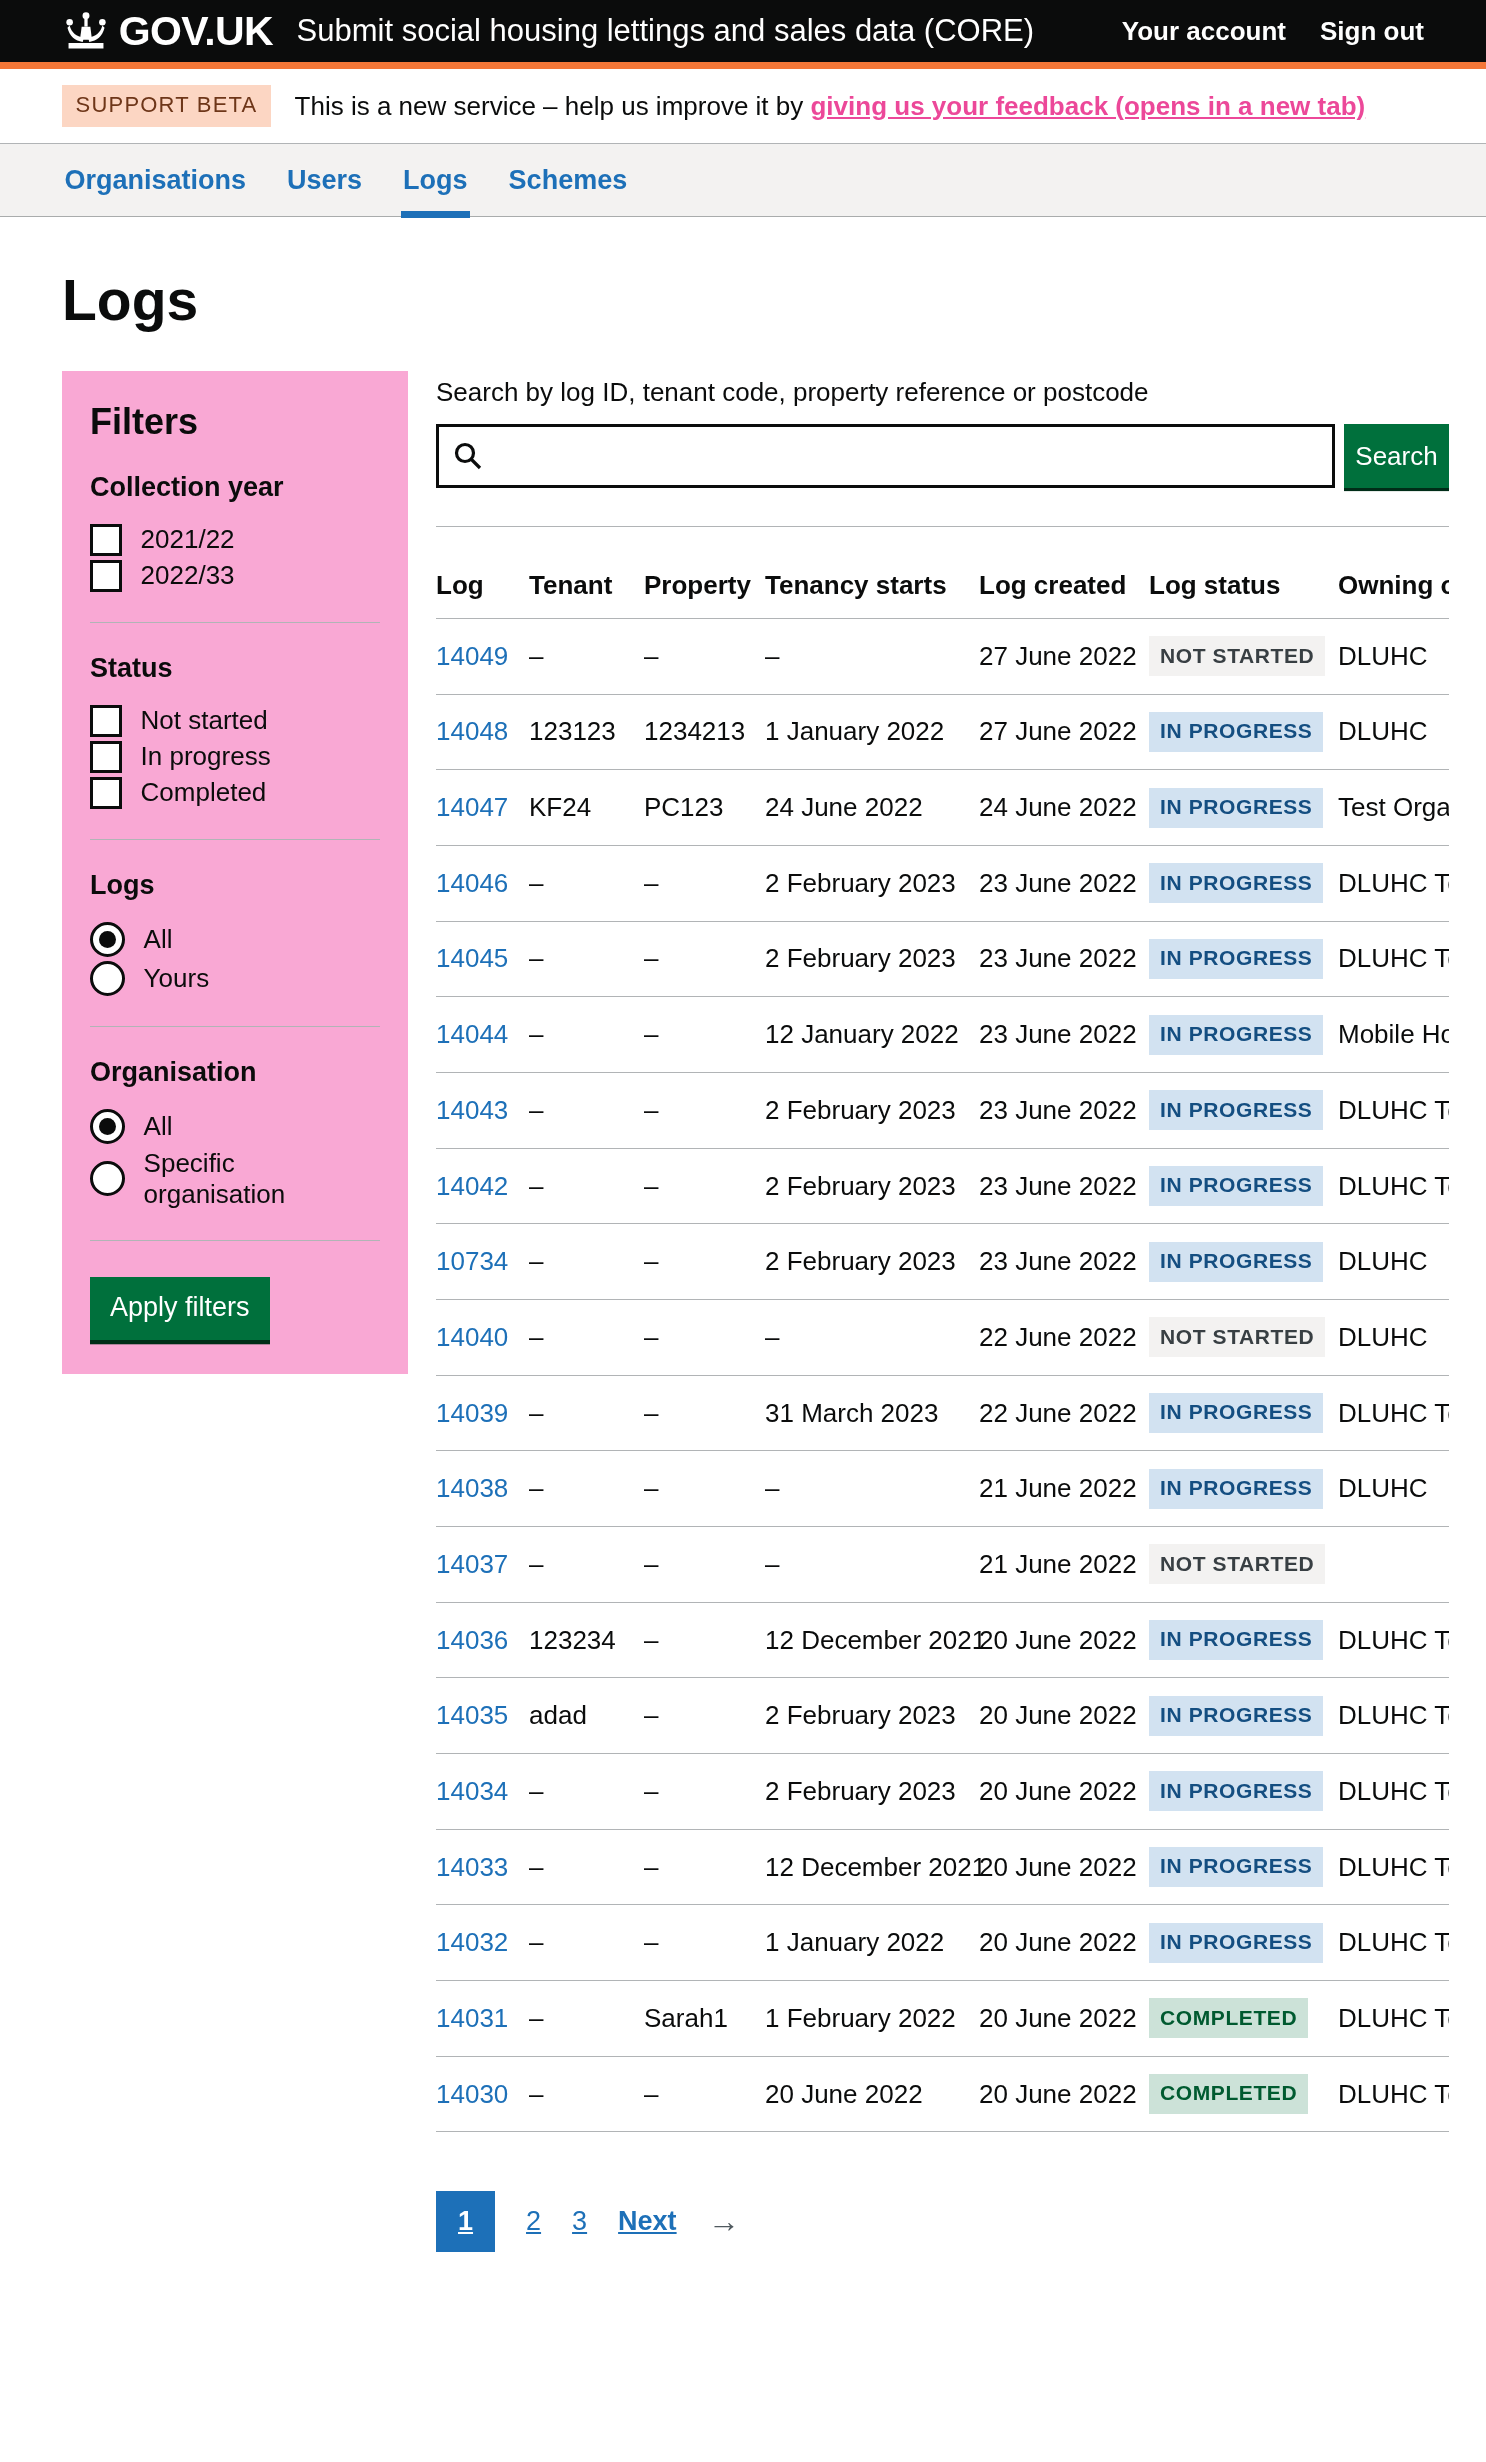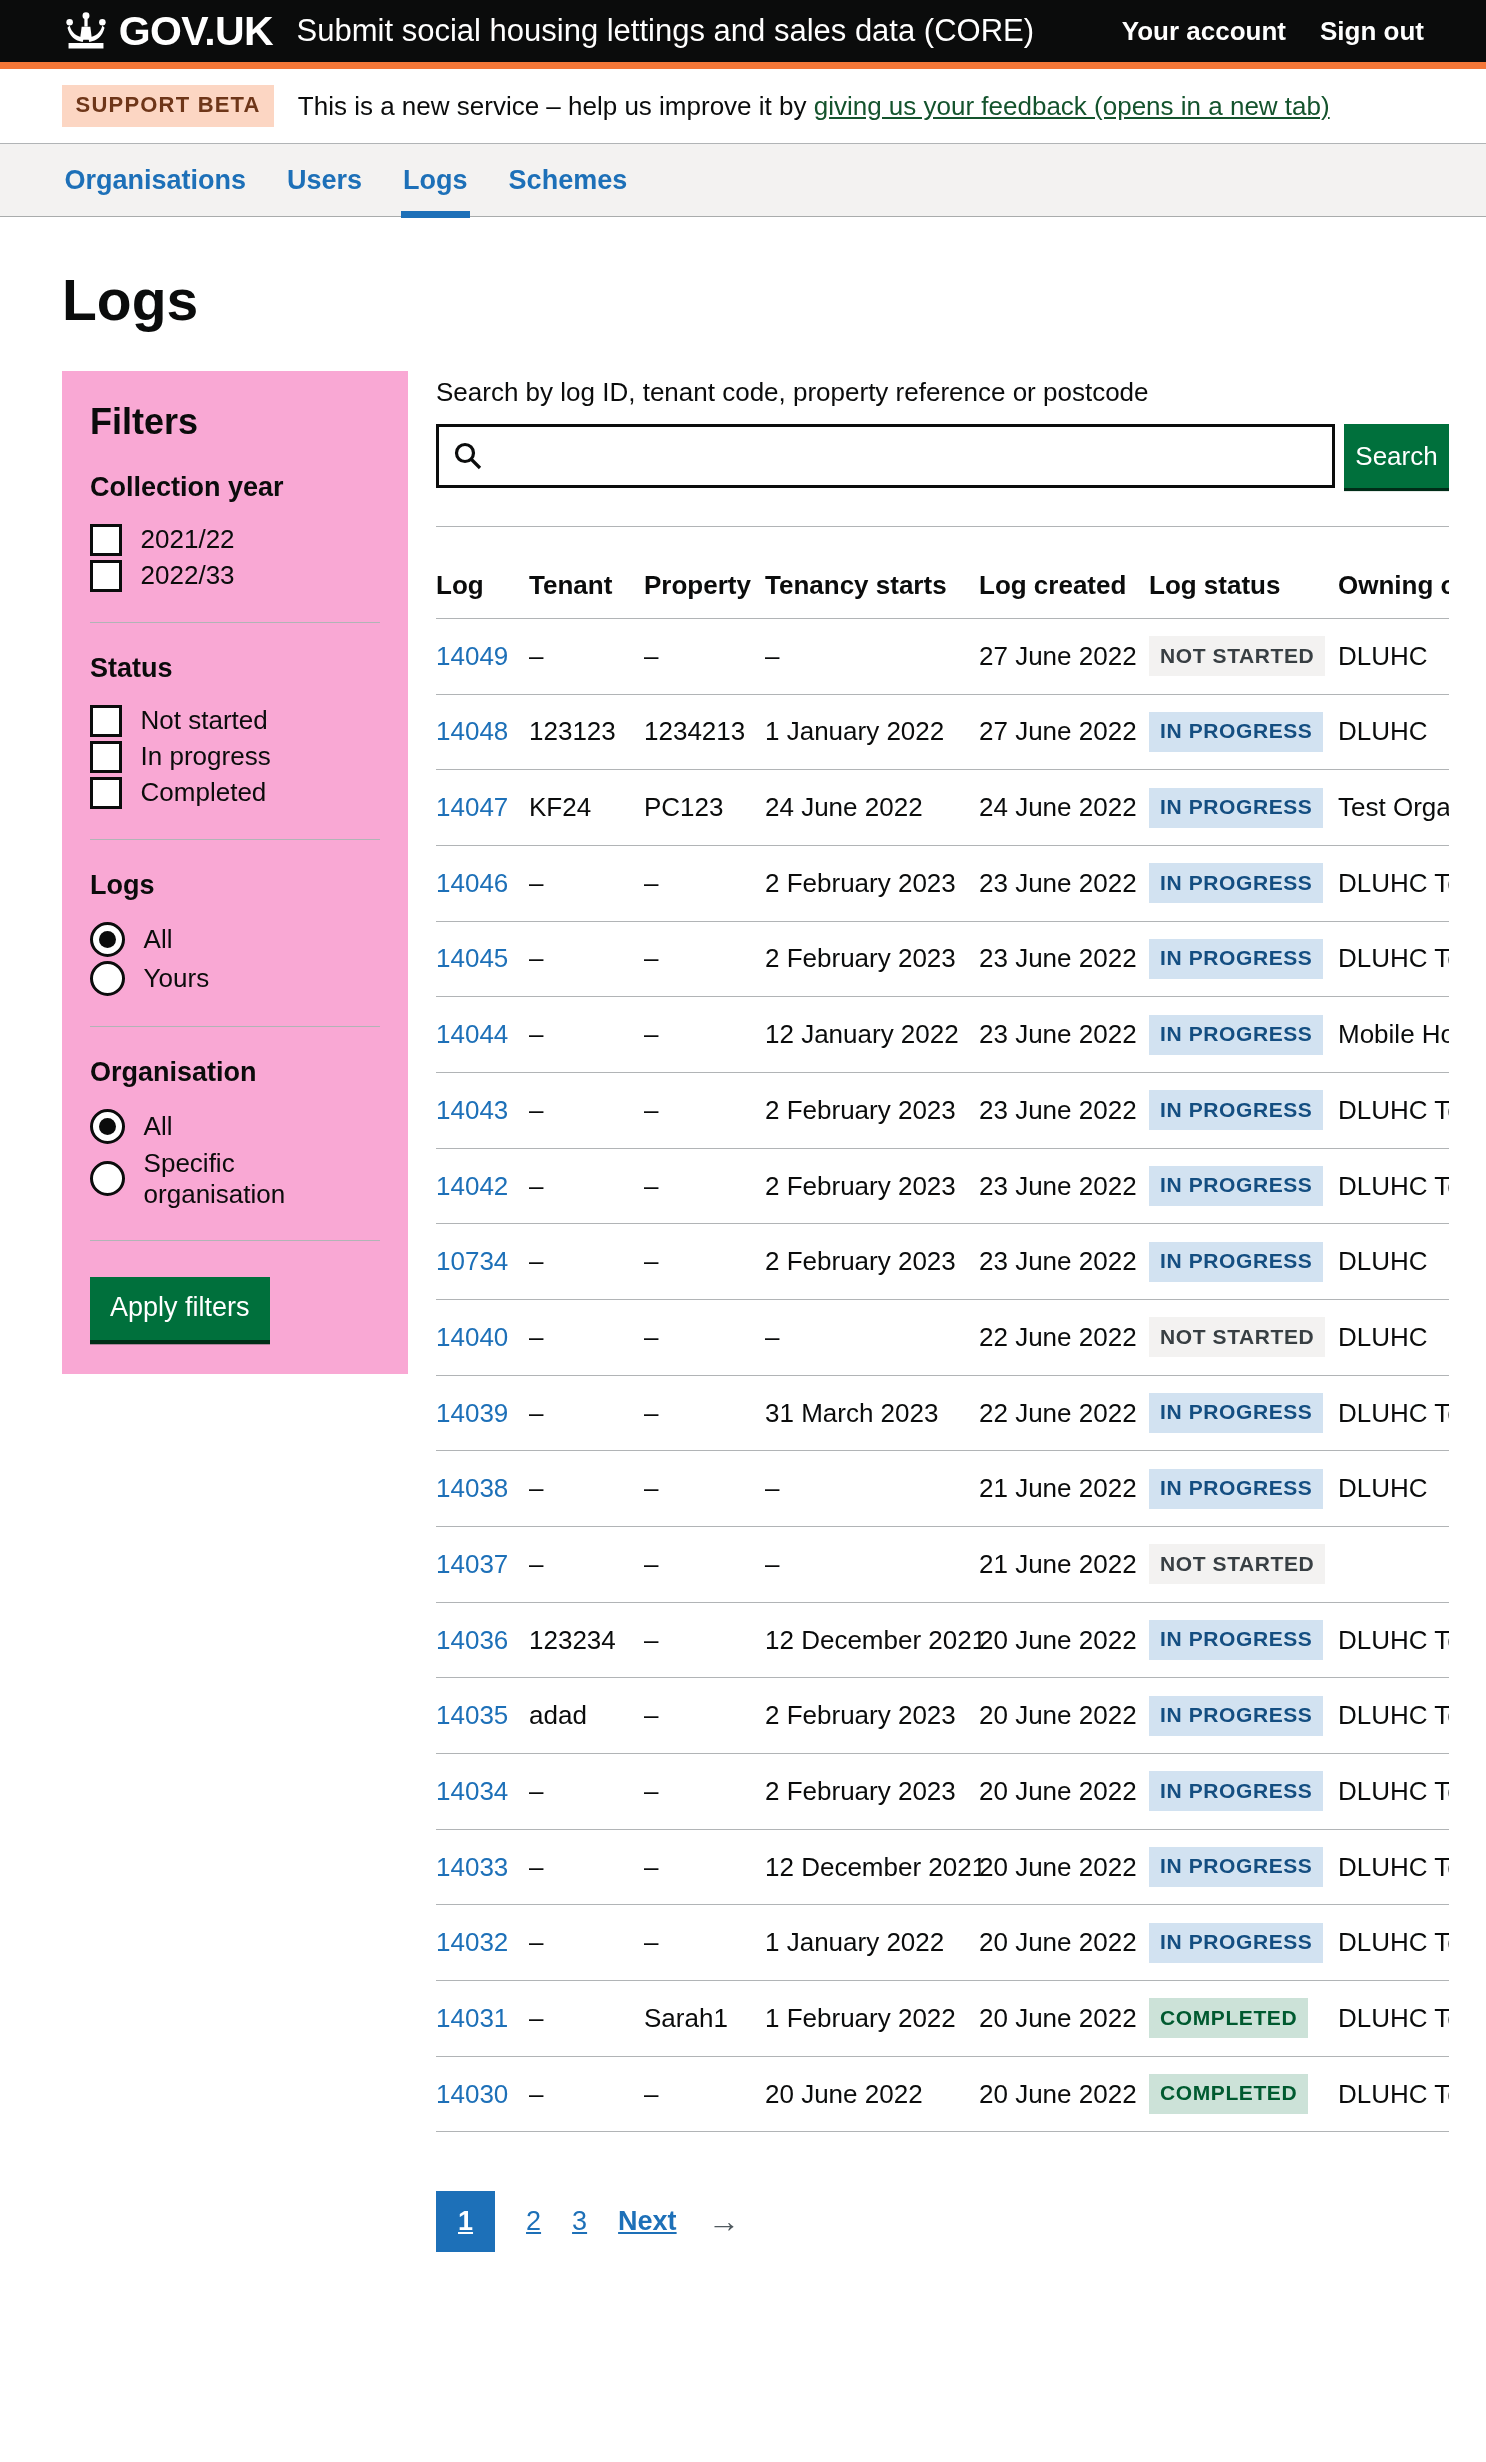--- a/index.html
+++ b/index.html
@@ -17,24 +17,24 @@
   .header-left { display:flex; align-items:center; }
   .crown-icon svg { width:48px; height:40px; display:block; }
   .logo-text { color:#fff; font-weight:700; font-size:41px; margin-left:8.7px; letter-spacing:-0.6px; }
   .service-name { color:#fff; font-size:31px; font-weight:400; margin-left:23.5px; text-decoration:none; }
   .header-right { margin-left:auto; display:flex; gap:34px; }
   .header-link { color:#fff; font-size:26px; font-weight:700; text-decoration:none; }
 
   
   .phase-banner { background:#fff; border-bottom:1.2px solid #b1b4b6;
     padding:16px 62px; display:flex; align-items:center; }
-  .beta-tag { background:#fcd6c3; color:#6e3619; font-weight:700; font-size:22px;
+  .beta-tag { background:#fcd6c3; color:#6e3619; font-weight:400; font-size:22px;
     letter-spacing:1.2px; padding:7.4px 13.6px 8.7px; }
   .phase-text { font-size:26px; margin-left:23.5px; }
-  .phase-text a { color:#14532d; }
+  .phase-text a { color:#ec4899;font-weight:bold; }
 
   
   .primary-nav { background:#f3f2f1; padding:0 62px; border-bottom:1.9px solid #a9acac;
     display:flex; gap:36px; align-items:flex-end; }
   .nav-item { font-size:27px; font-weight:700; color:#1d70b8; text-decoration:none;
     padding:21px 2.5px 15px; border-bottom:7.4px solid transparent; margin-bottom:-1.9px; }
   .nav-item.active { border-bottom-color:#1d70b8; }
 
   
   .main { padding:0 37px 0 62px; flex:1 0 auto; }

